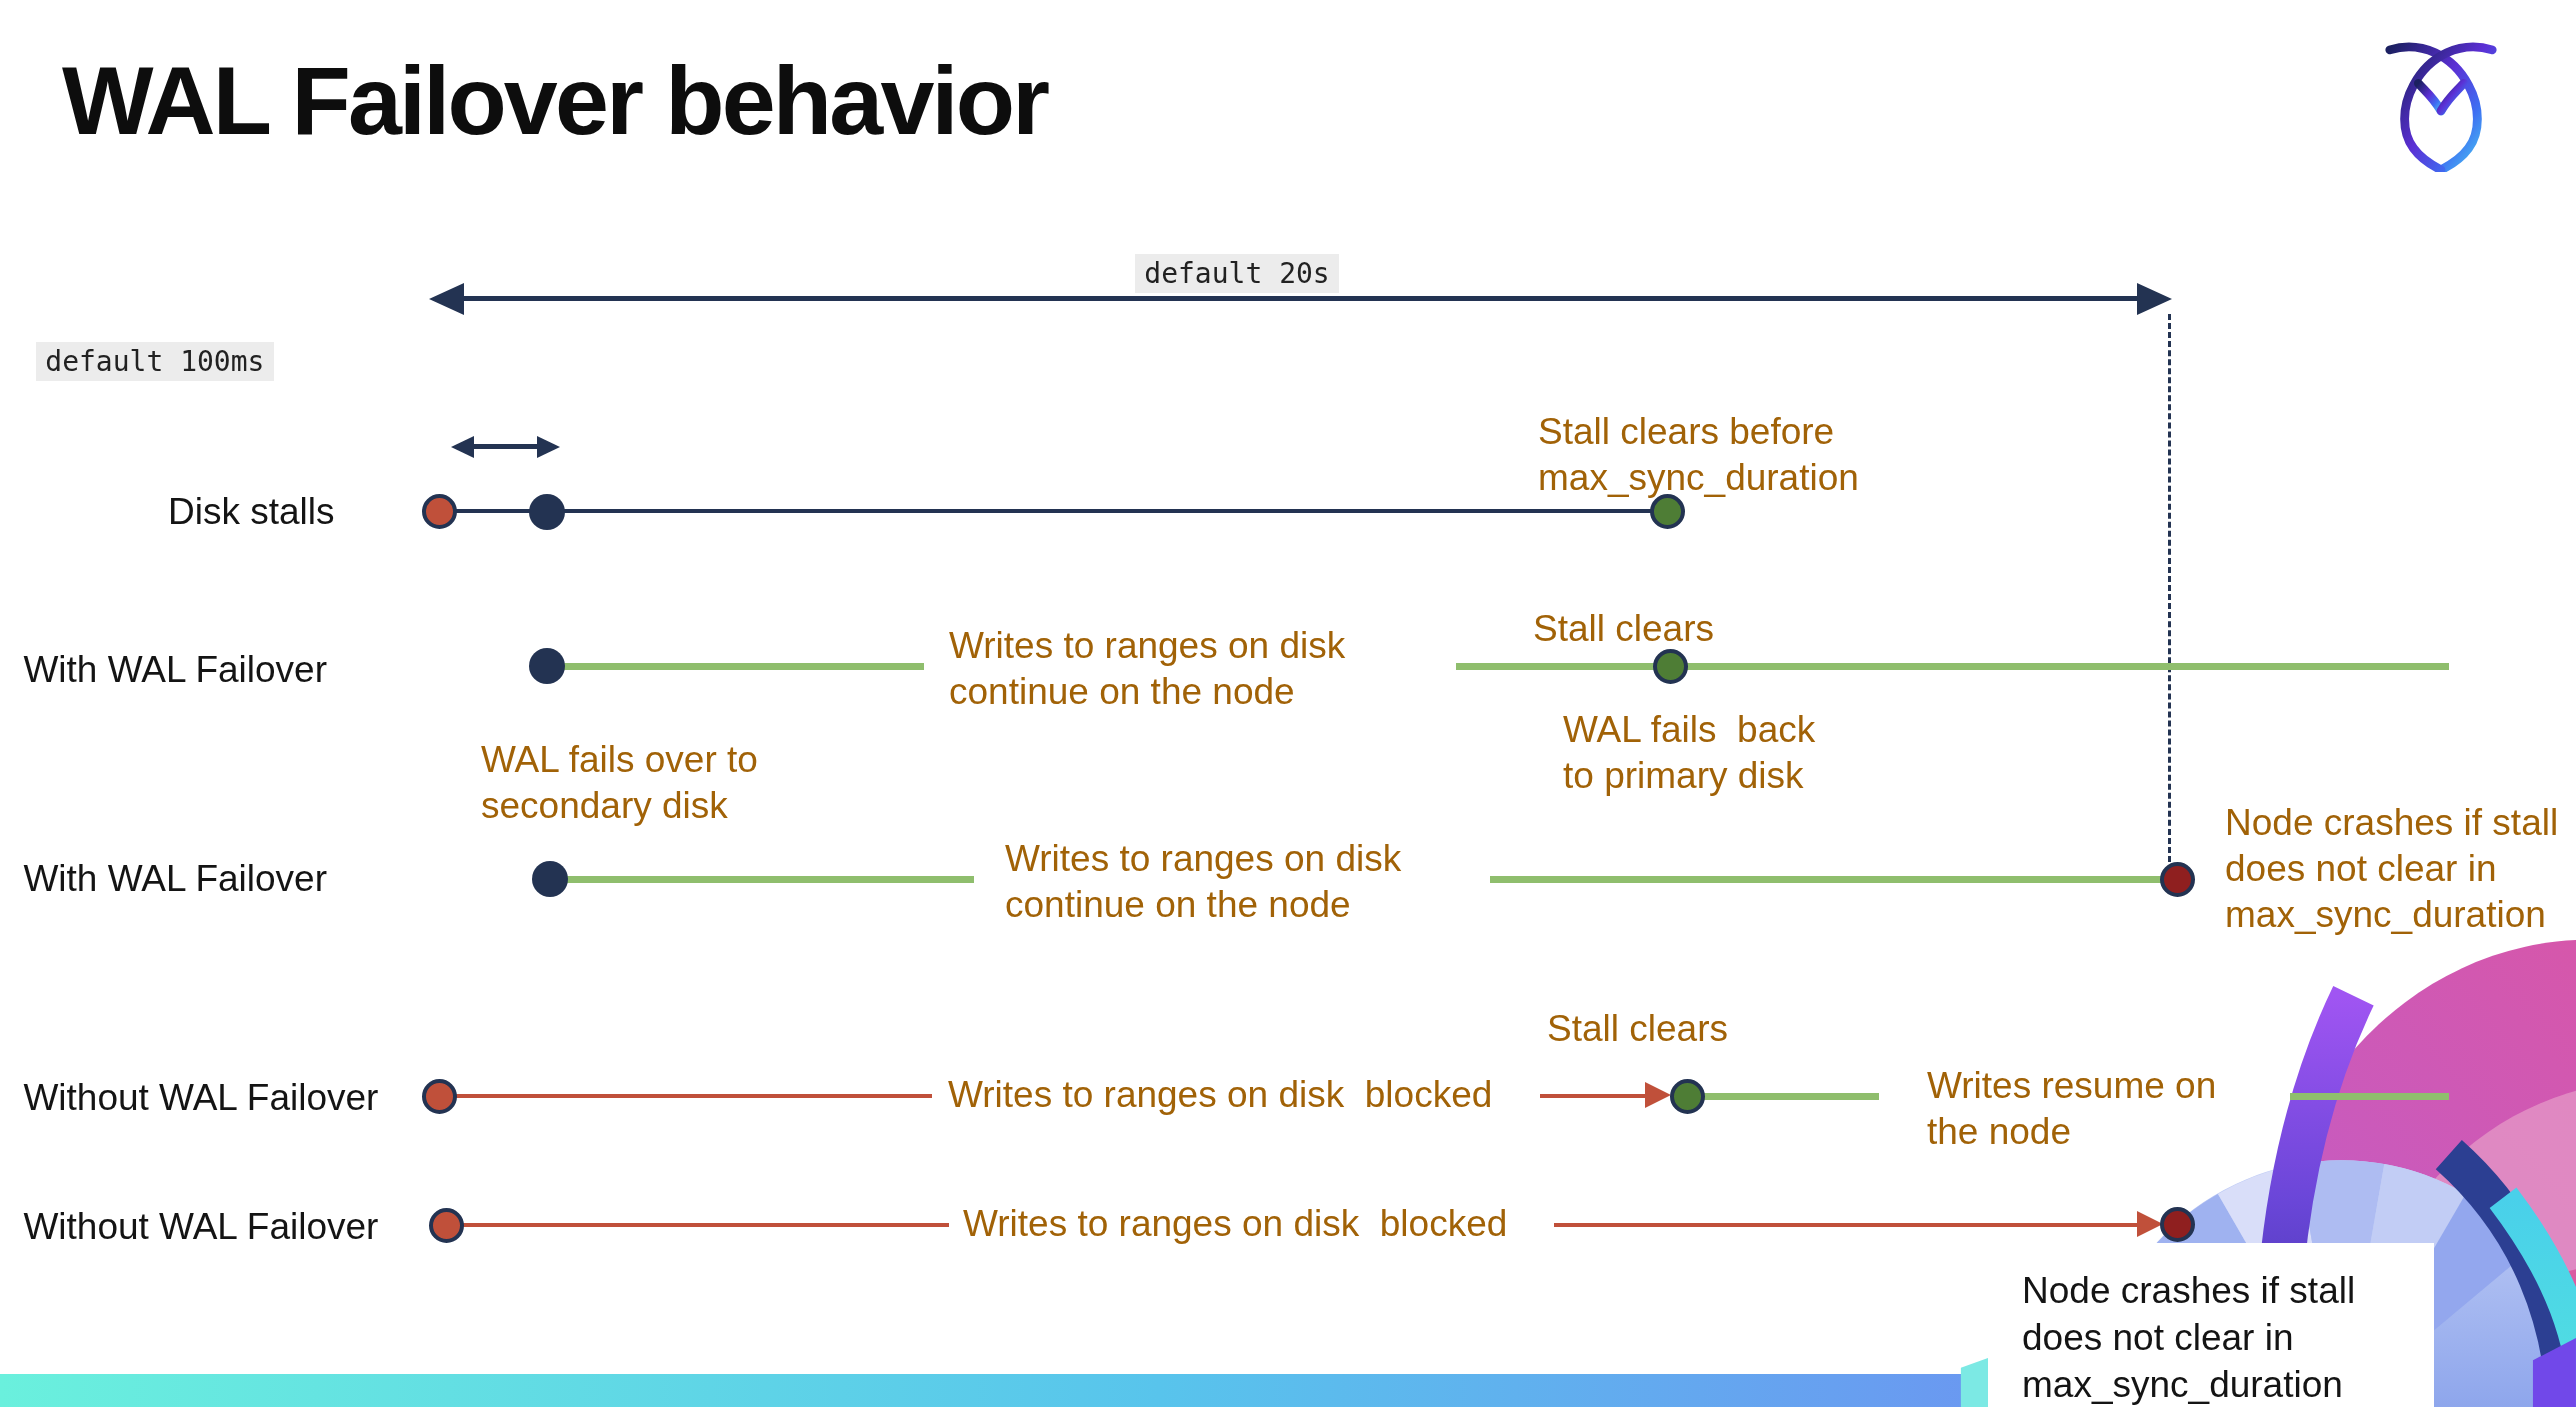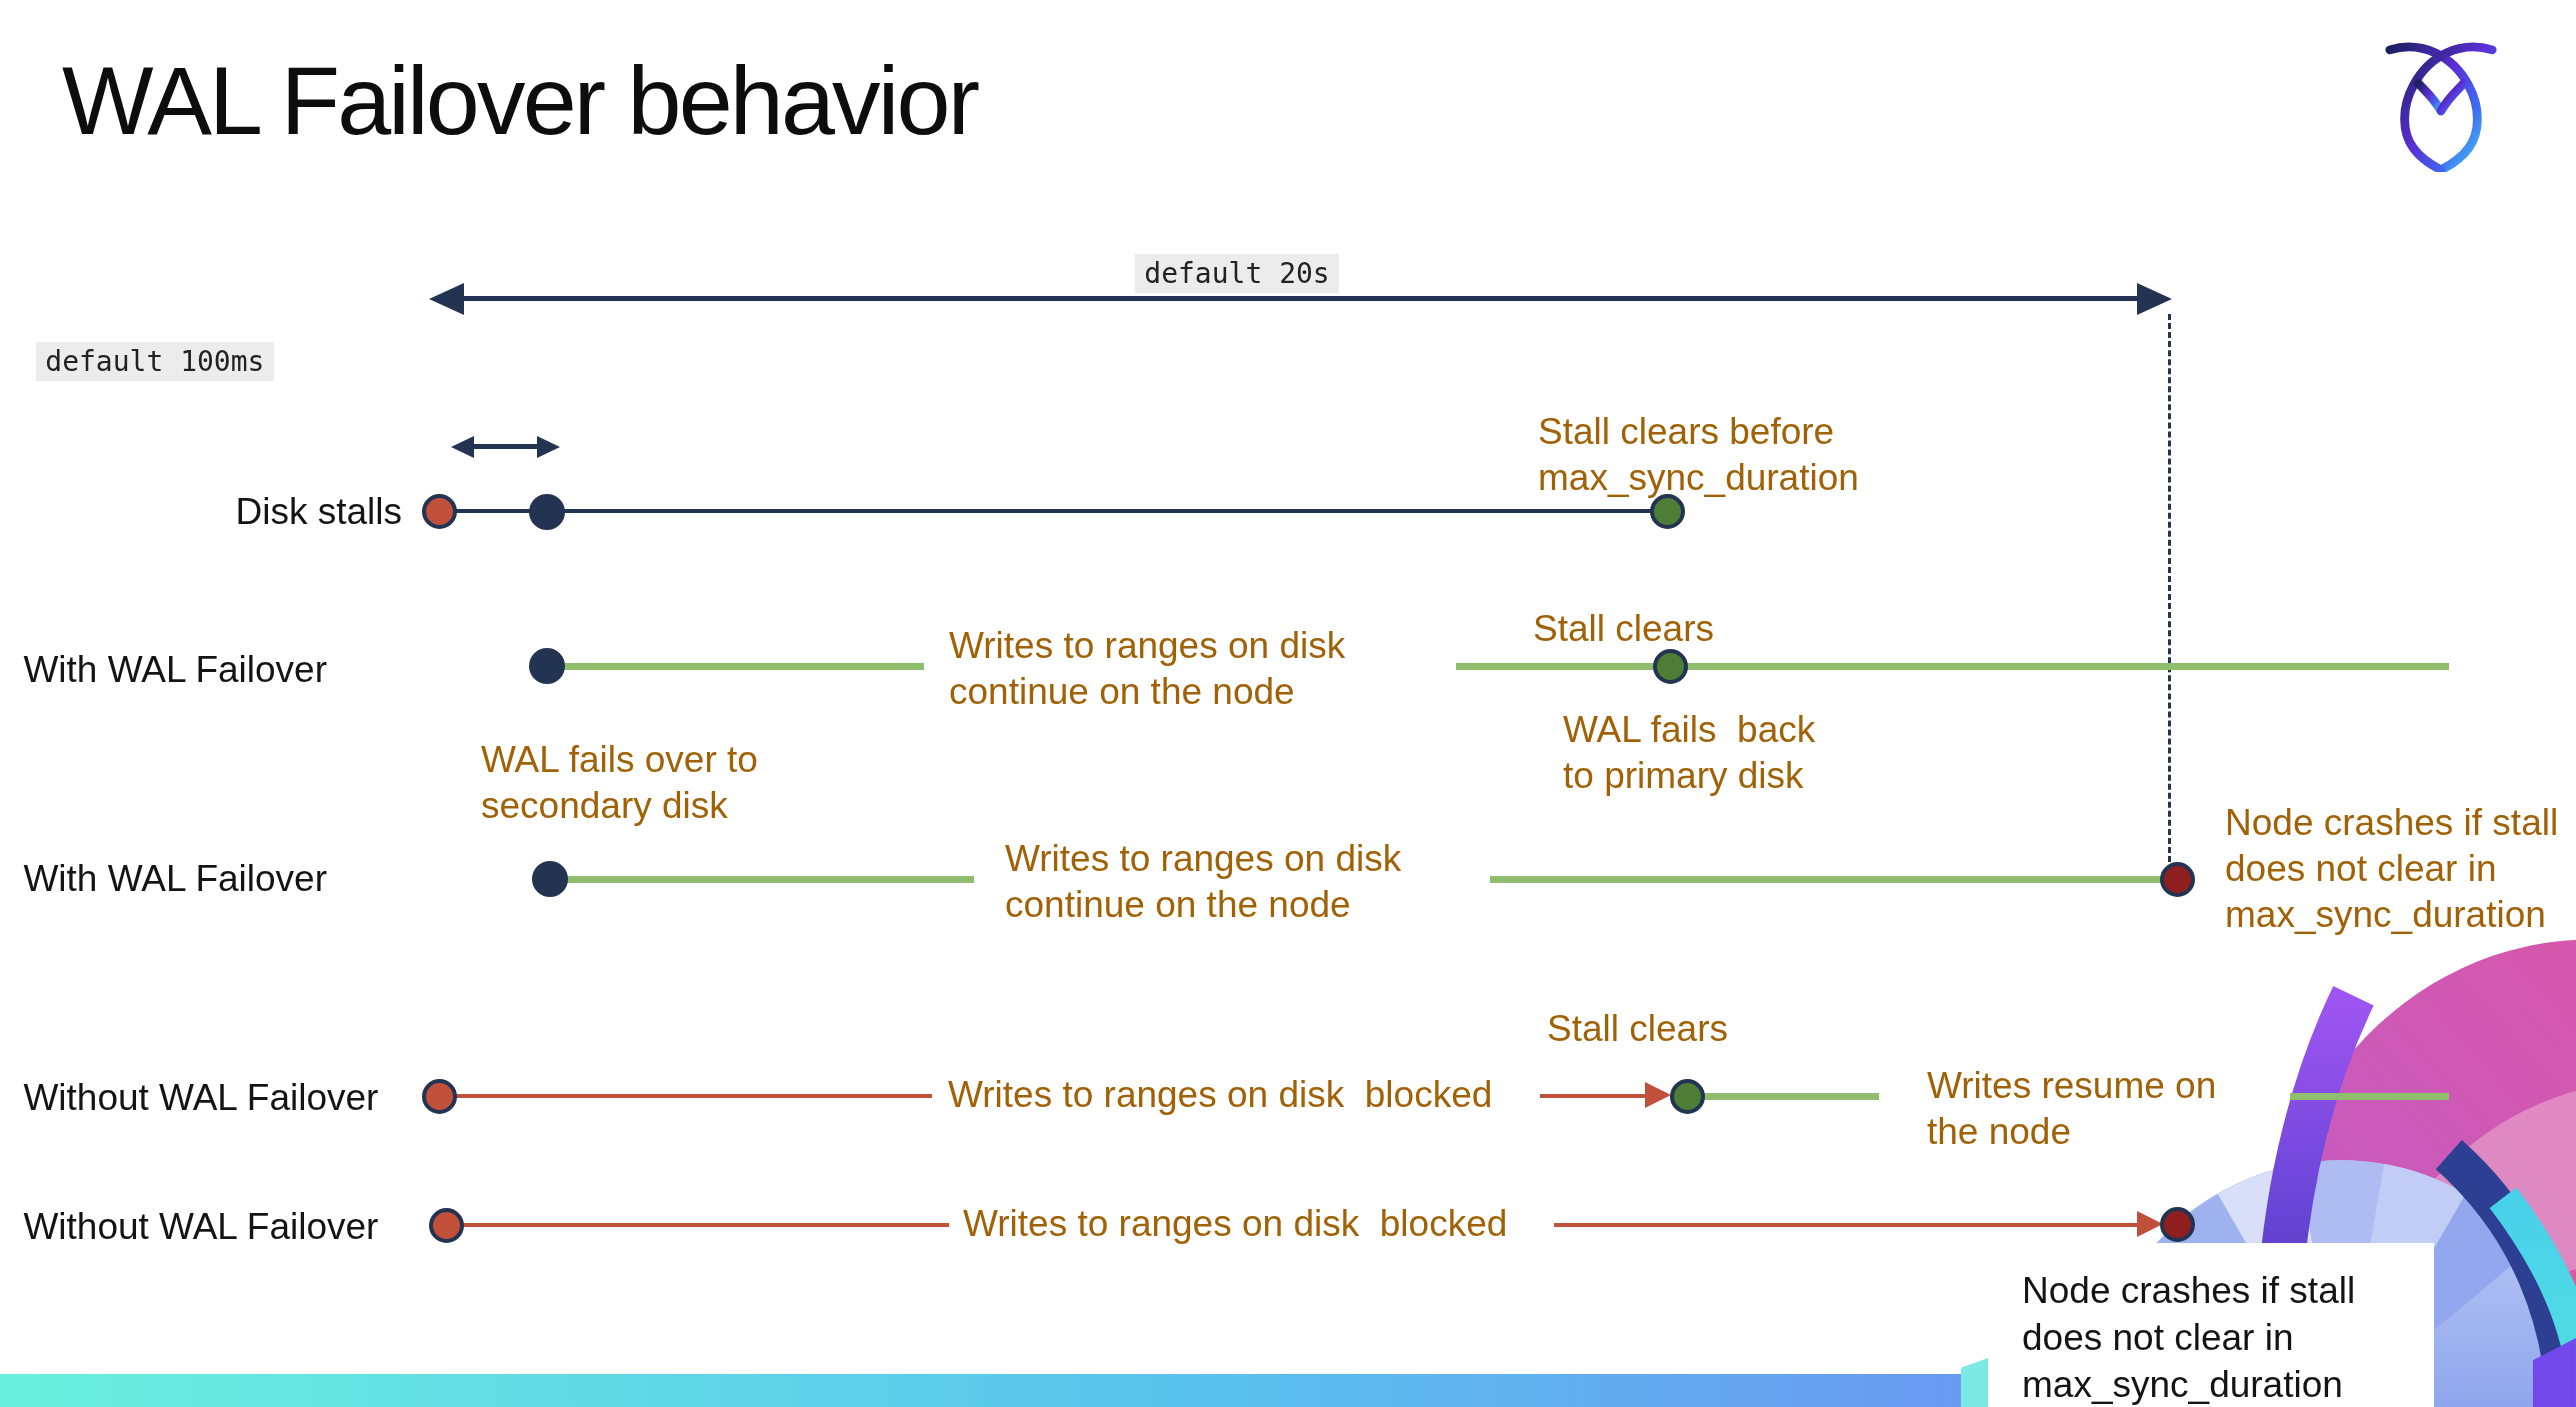--- a/index.html
+++ b/index.html
@@ -18,36 +18,36 @@
   .gline{position:absolute;background:#8fbe6d;height:6.5px;z-index:3}
   .rline{position:absolute;background:#c0503a;height:3.7px;z-index:3}
   .dot{position:absolute;border-radius:50%;box-sizing:border-box;z-index:5}
   .dot.navy{width:36px;height:36px;background:#233352}
   .dot.ring{width:35px;height:35px;border:4.7px solid #233352}
   .dot.red{background:#c0503a}
   .dot.green{background:#4e7d35}
   .dot.darkred{background:#8f1f1f}
   .tri{position:absolute;width:0;height:0;z-index:4}
   #page-title{position:absolute;left:62px;top:45px;font-size:97px;line-height:112px;
-              font-weight:normal;letter-spacing:-2.8px;color:#0d0d0d;z-index:4}
+              font-weight:bold;letter-spacing:-2.8px;color:#0d0d0d;z-index:4}
   #logo{position:absolute;left:2382px;top:34px;width:118px;height:138px;z-index:4}
   
   #arrow-main-line{left:454px;top:296px;width:1694px;height:4.7px}
   #arrow-main-left{left:429px;top:283px;border-top:16px solid transparent;border-bottom:16px solid transparent;border-right:35px solid #233352}
   #arrow-main-right{left:2137px;top:283px;border-top:16px solid transparent;border-bottom:16px solid transparent;border-left:35px solid #233352}
   #callout-max{left:1135px;top:254px}
   #callout-unhealthy{left:36px;top:342px}
   
   #arrow-small-line{left:472px;top:444px;width:67px;height:4.7px}
   #arrow-small-left{left:451px;top:436px;border-top:11.2px solid transparent;border-bottom:11.2px solid transparent;border-right:23.4px solid #233352}
   #arrow-small-right{left:537px;top:436px;border-top:11.2px solid transparent;border-bottom:11.2px solid transparent;border-left:23.4px solid #233352}
   
   #dash-line{left:2168px;top:314px;height:548px;width:0;border-left:3.7px dashed #233352;z-index:3}
   
-  #lbl-disk-stalls{left:168px;top:489px;width:234px;text-align:right}
+  #lbl-disk-stalls{left:168px;top:489px;width:234px;text-align:left}
   #line-r1{left:438px;top:509px;width:1228px;height:3.7px}
   #dot-r1-red{left:422px;top:494px}
   #dot-r1-navy{left:529px;top:494px}
   #dot-r1-green{left:1650px;top:494px}
   #txt-stall-before{left:1538px;top:409px}
   
   #lbl-wwf1{left:23.4px;top:647px}
   #line-r2a{left:564px;top:663px;width:360px}
   #line-r2b{left:1456px;top:663px;width:993px}
   #dot-r2-navy{left:529px;top:648px}

